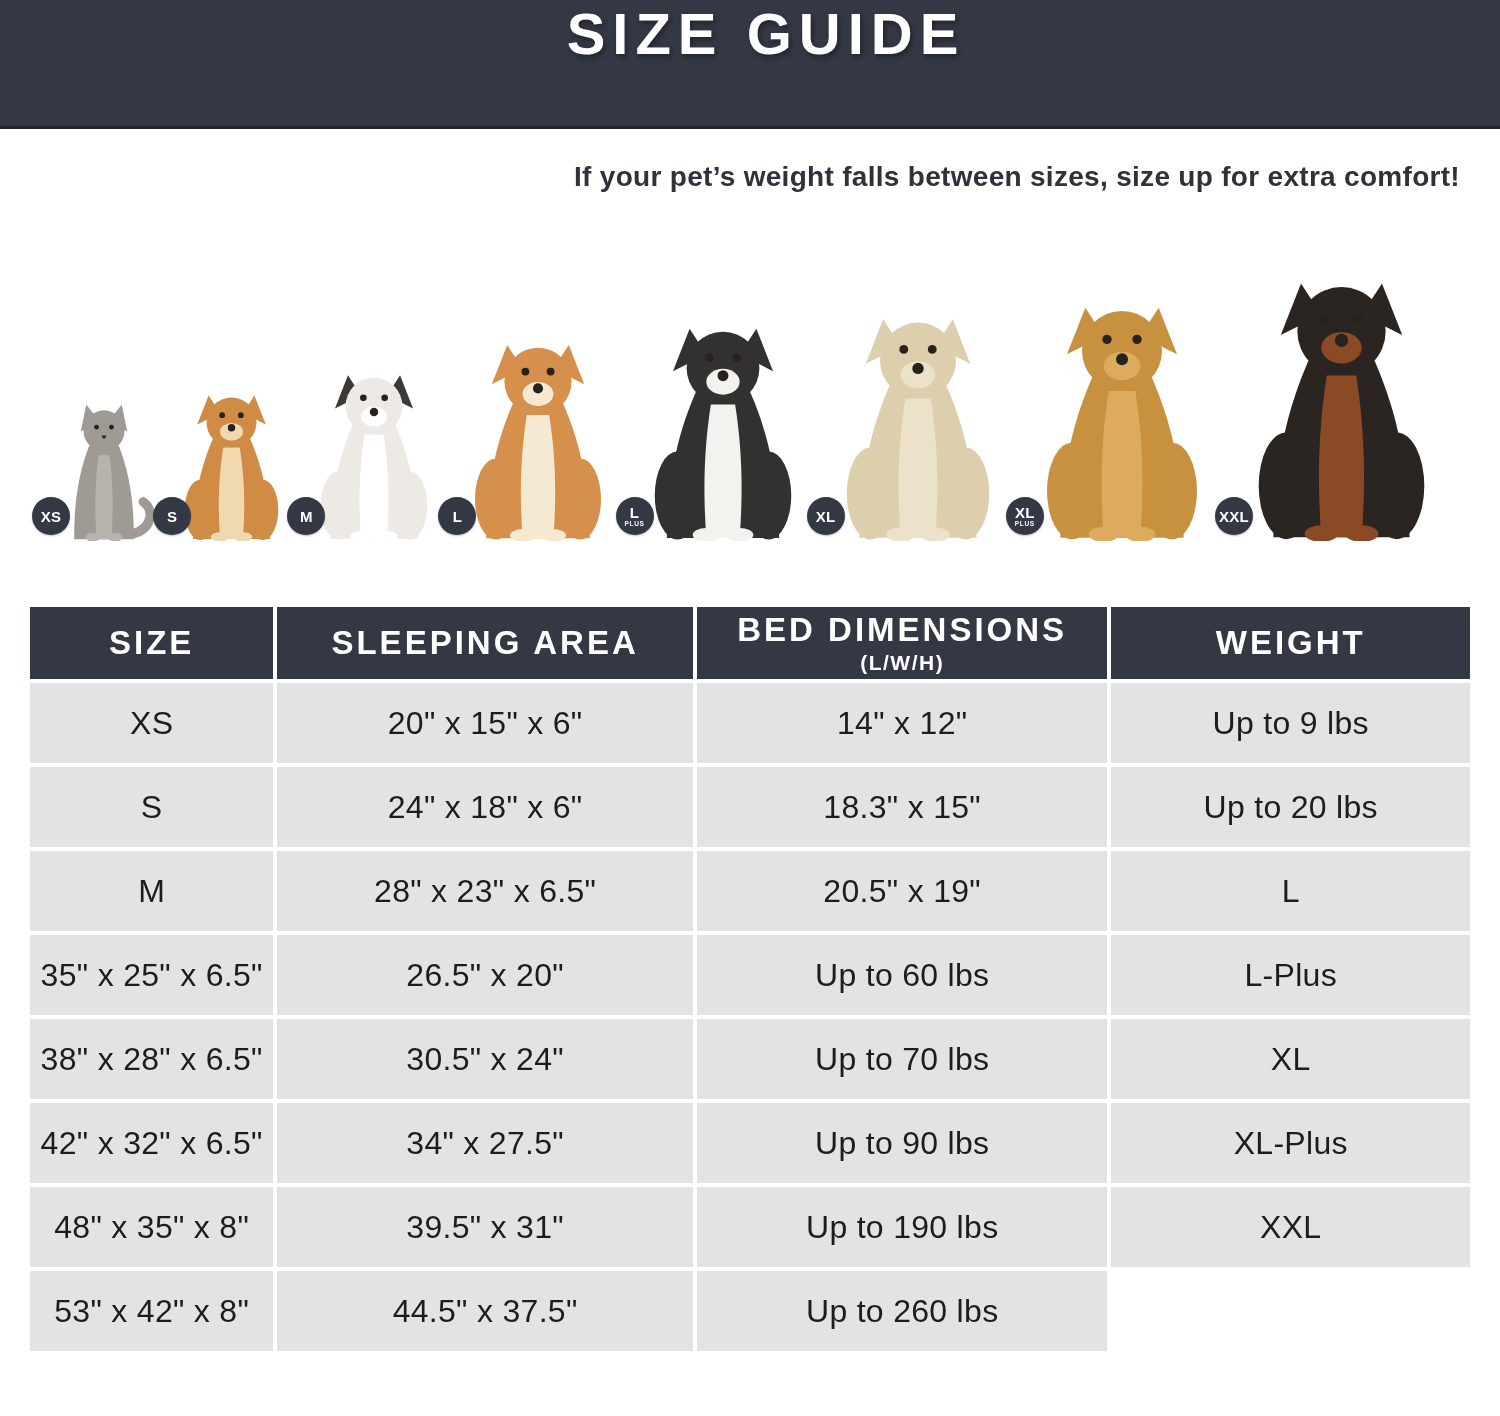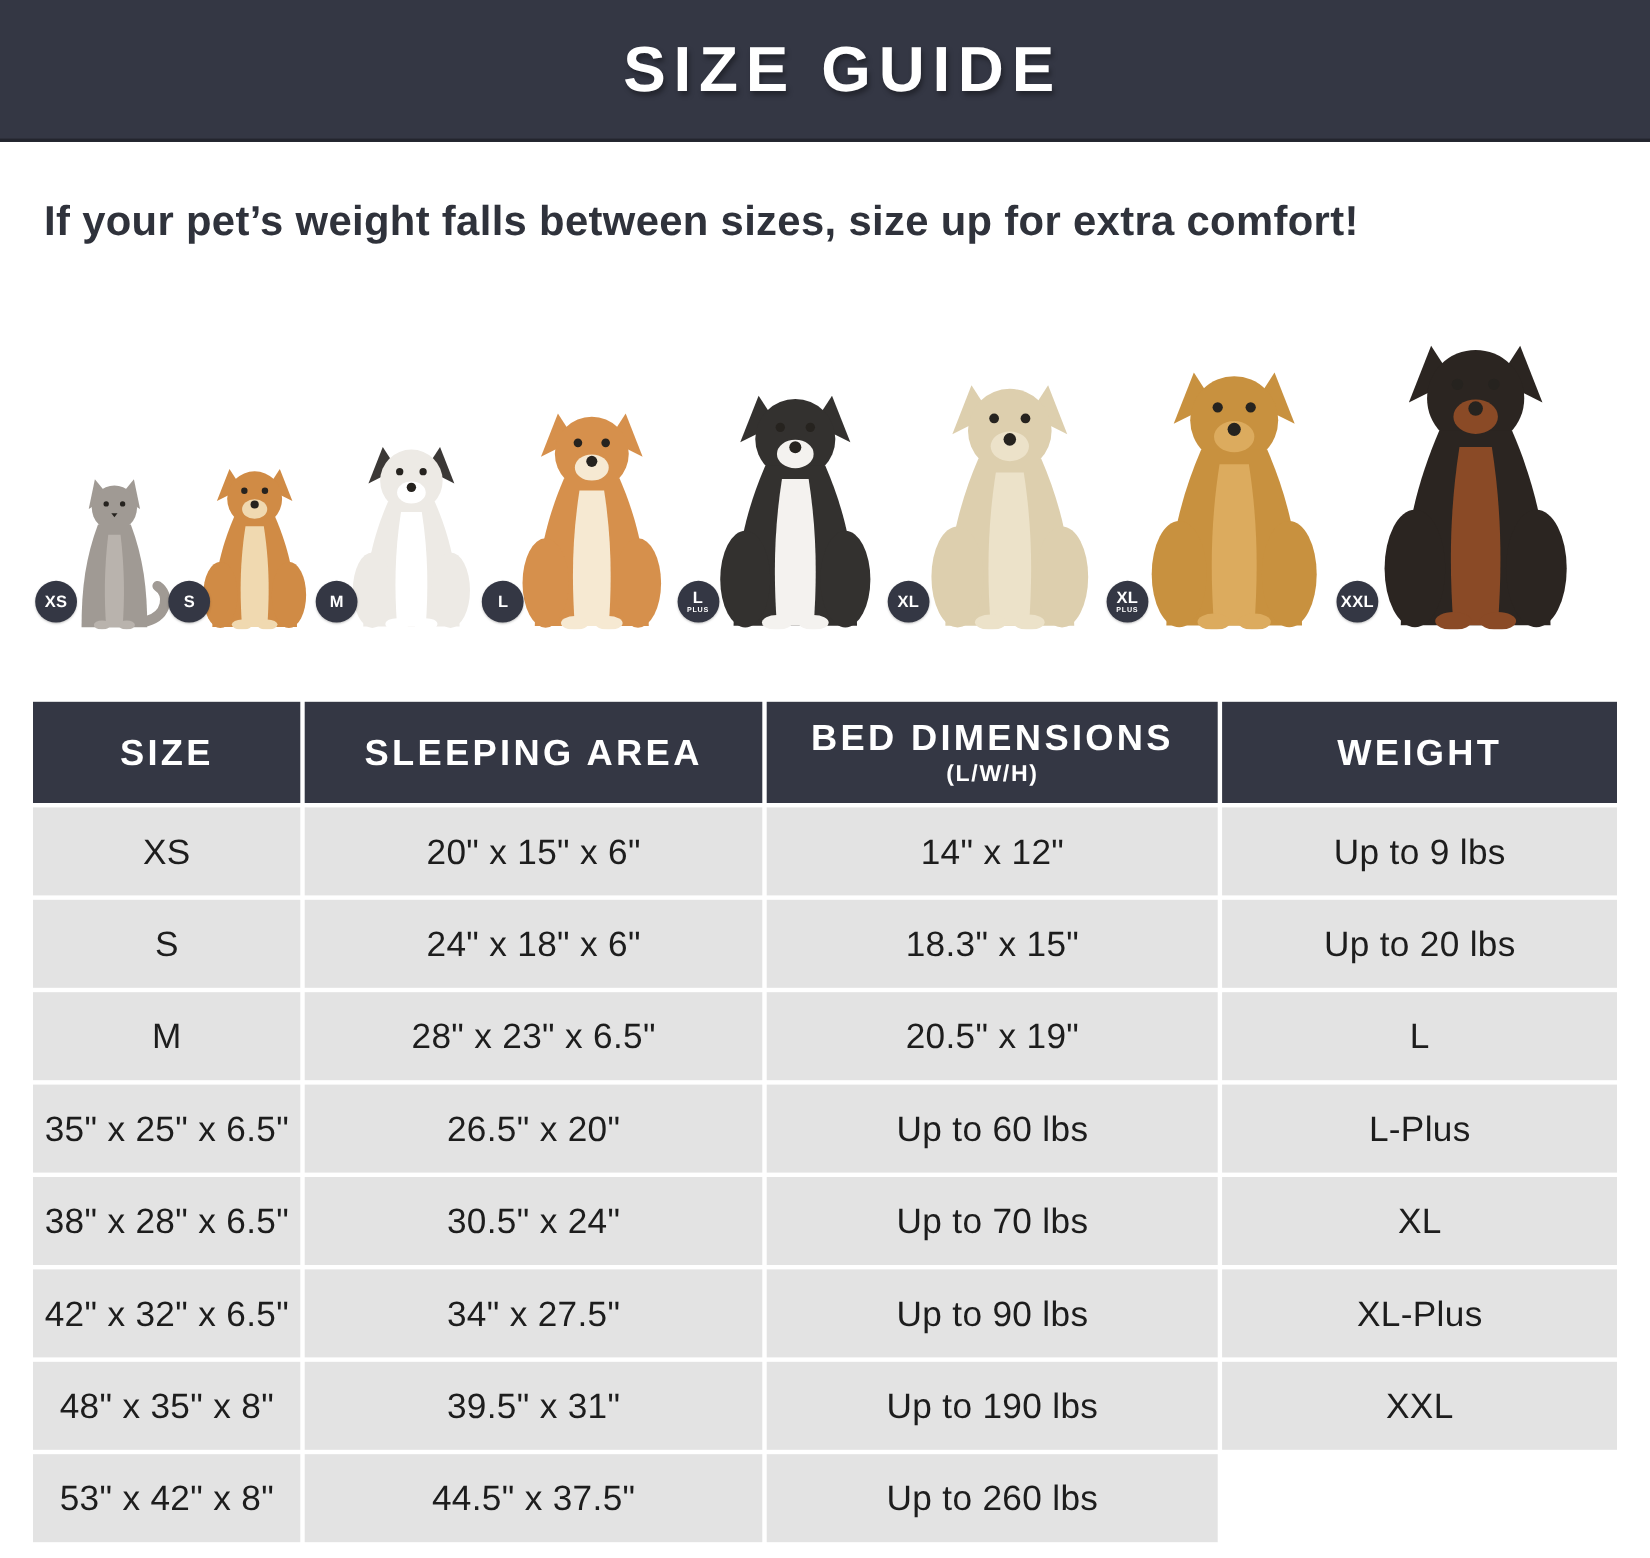--- a/index.html
+++ b/index.html
@@ -10,29 +10,29 @@
   }
   html,body{margin:0;padding:0;}
   body{
     width:1500px;height:1416px;overflow:hidden;background:#ffffff;
     font-family:"Liberation Sans", sans-serif;
     -webkit-font-smoothing:antialiased;
   }
   .title-bar{
     height:126px;background:var(--navy);
     border-bottom:3px solid var(--navy-edge);
-    display:flex;align-items:center;justify-content:center;padding-left:32px;
+    display:flex;justify-content:center;padding-left:32px;
   }
   .title-bar h1{
     margin:0;color:#fff;font-size:58px;font-weight:bold;letter-spacing:7px;
     text-shadow:2px 3px 5px rgba(0,0,0,.35);
   }
   .subtitle{
-    margin:52px 40px 0;text-align:left;
-    color:#2f323b;font-size:38px;font-weight:bold;letter-spacing:.3px;
+    margin:32px 40px 0;text-align:right;
+    color:#2f323b;font-size:28px;font-weight:bold;letter-spacing:.3px;
   }
   
   .pets-row{
     margin:64px 48px 0;height:284px;
     display:flex;align-items:flex-end;justify-content:space-between;
   }
   .pet{position:relative;margin:0;display:flex;align-items:flex-end;}
   .pet svg{display:block;}
   .badge{
     position:absolute;left:-16px;bottom:6px;width:38px;height:38px;border-radius:50%;
@@ -42,21 +42,21 @@
   }
   .badge-main{font-size:15px;font-weight:bold;letter-spacing:.3px;}
   .badge-sub{font-size:6.5px;font-weight:bold;letter-spacing:.7px;margin-top:1.5px;}
   
   .size-table{
     margin:66px 30px 0;
     display:grid;grid-template-columns:243fr 415fr 410fr 358fr;
     gap:4px;
   }
   .th{
-    background:var(--navy);height:92px;color:#fff;
+    background:var(--navy);height:72px;color:#fff;
     display:flex;flex-direction:column;align-items:center;justify-content:center;
   }
   .th-label{font-size:33px;font-weight:bold;letter-spacing:3px;}
   .th-sub{font-size:21px;font-weight:bold;letter-spacing:1.5px;margin-top:2px;}
   .td{
     background:var(--row-gray);height:80px;
     display:flex;align-items:center;justify-content:center;
     font-size:32px;color:var(--ink);letter-spacing:.3px;
   }
 </style>

